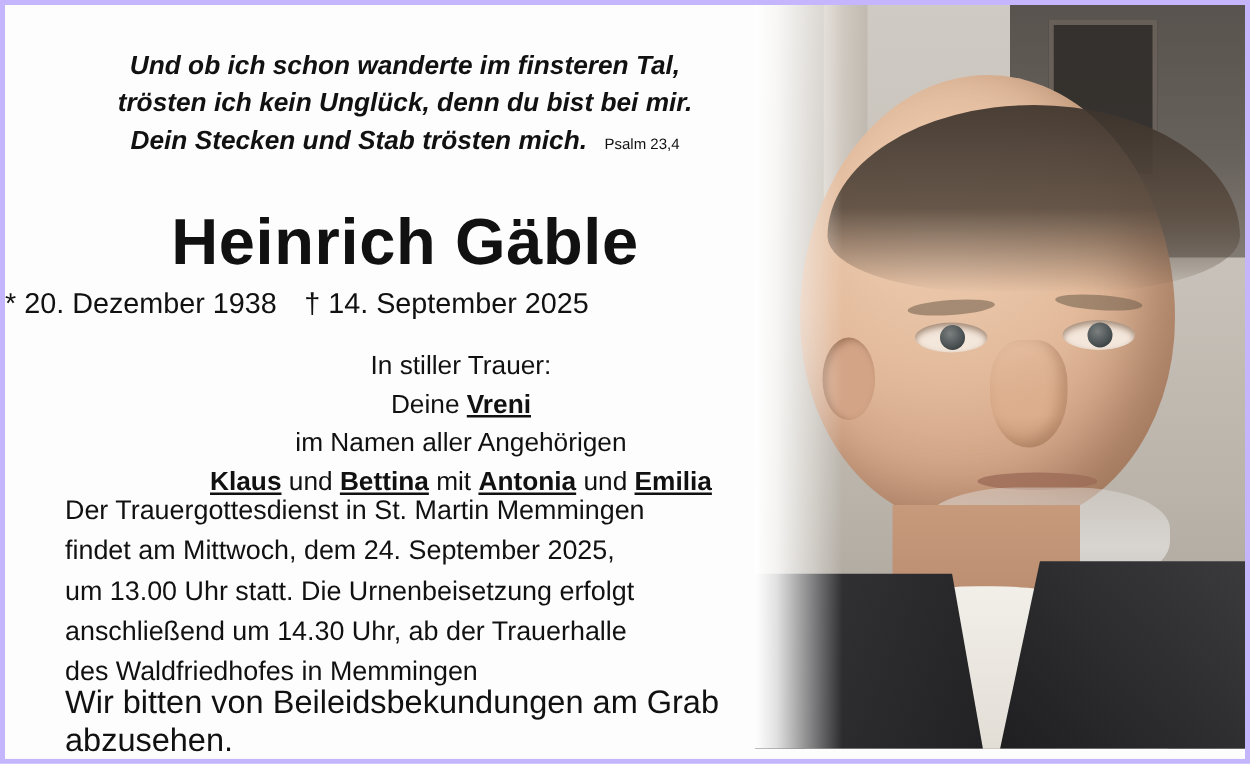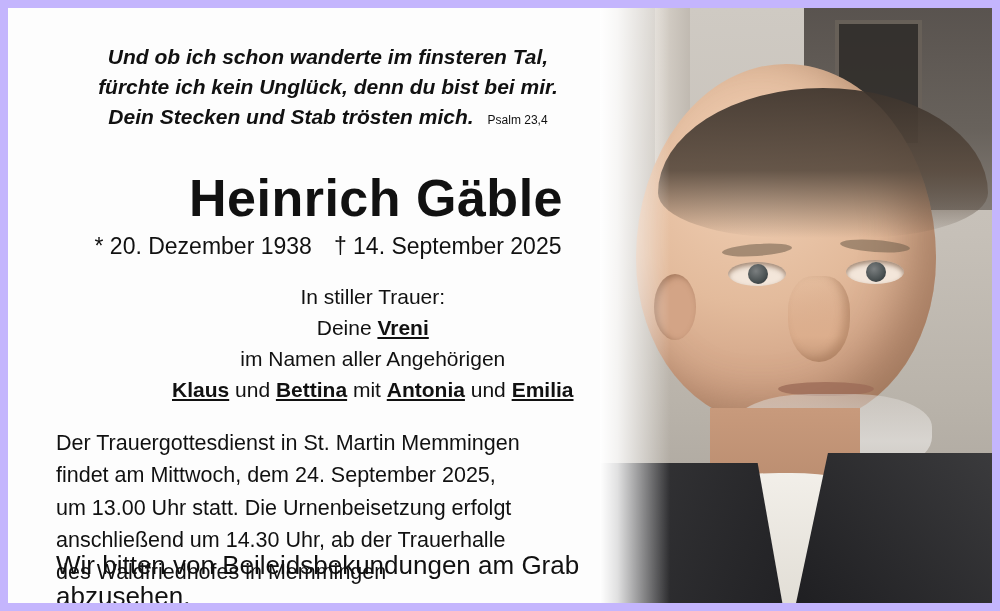--- a/index.html
+++ b/index.html
@@ -11,21 +11,21 @@
     width: 1000px;
     height: 611px;
     font-family: "Liberation Sans", sans-serif;
     overflow: hidden;
   }
   .obituary {
     position: relative;
     width: 1000px;
     height: 611px;
     box-sizing: border-box;
-    border: 8px solid #c4b5fd;
+    border: 4px solid #c4b5fd;
     background: #ffffff;
     overflow: hidden;
   }
   .inner {
     position: absolute;
     inset: 0;
     background: #fdfdfd;
   }
   
   .photo {
@@ -233,44 +233,43 @@
   }
   .name {
     position: absolute;
     left: 0;
     top: 160px;
     width: 640px;
     text-align: center;
     font-size: 52px;
     font-weight: bold;
     letter-spacing: .5px;
-    margin-left: 48px;
   }
   .dates {
     position: absolute;
     left: 0;
     top: 225px;
     width: 640px;
-    text-align: center;
+    text-align: left;
     font-size: 23px;
   }
   .dates .sep { display: inline-block; width: 22px; }
   .mourners {
     position: absolute;
     left: 164px;
     top: 274px;
     font-size: 21px;
     line-height: 1.47;
     text-align: center;
   }
   .mourners .b { font-weight: bold; text-decoration: underline; }
   .service {
     position: absolute;
     left: 48px;
-    top: 419px;
+    top: 388px;
     width: 600px;
     font-size: 21.5px;
     line-height: 1.5;
   }
   .request {
     position: absolute;
     left: 48px;
     top: 542px;
     width: 600px;
     font-size: 26px;
@@ -306,21 +305,21 @@
       <div class="shirt"></div>
       <div class="jacket-l"></div>
       <div class="jacket-r"></div>
       <div class="photo-fade-left"></div>
     </div>
 
     <div class="text-col">
 
       <div class="verse">
         <div>Und ob ich schon wanderte im finsteren Tal,</div>
-        <div>fürchte ich kein Unglück, denn du bist bei mir.</div>
+        <div>trösten ich kein Unglück, denn du bist bei mir.</div>
         <div>
           <span>Dein Stecken und Stab trösten mich.</span><span class="psalm">Psalm 23,4</span>
         </div>
       </div>
 
       <div class="name">Heinrich Gäble</div>
 
       <div class="dates">
         <span>* 20. Dezember 1938</span><span class="sep"></span><span>† 14. September 2025</span>
       </div>

